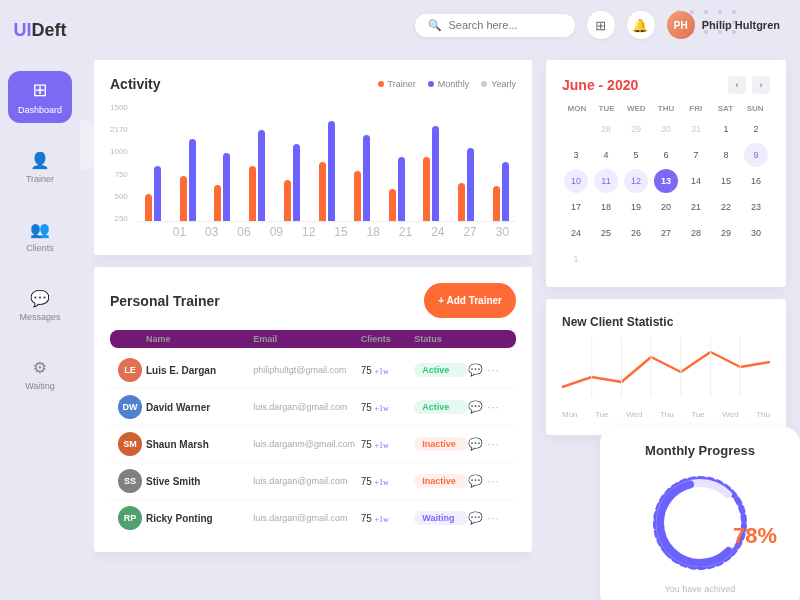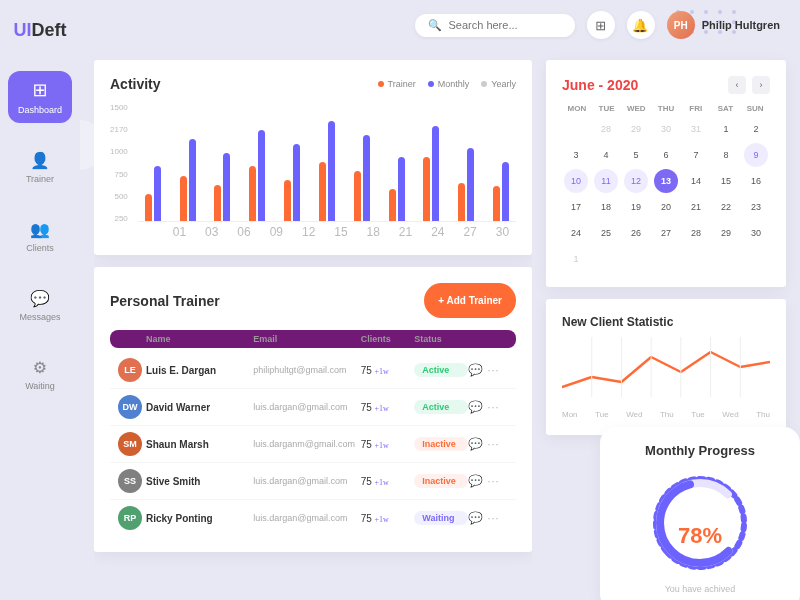--- a/index.html
+++ b/index.html
@@ -403,21 +403,21 @@
       width: 200px;
       z-index: 20;
     }
     .progress-title { font-size: 13px; font-weight: 700; color: #333; margin-bottom: 10px; }
     .progress-ring-container {
       position: relative;
       width: 110px;
       height: 110px;
       display: flex;
       align-items: center;
-      justify-content: center;
+      justify-content: flex-end;
     }
     .progress-percent {
       font-size: 22px;
       font-weight: 700;
       color: #ff6b35;
       text-align: center;
       position: absolute;
     }
     .progress-subtitle {
       font-size: 9px;

